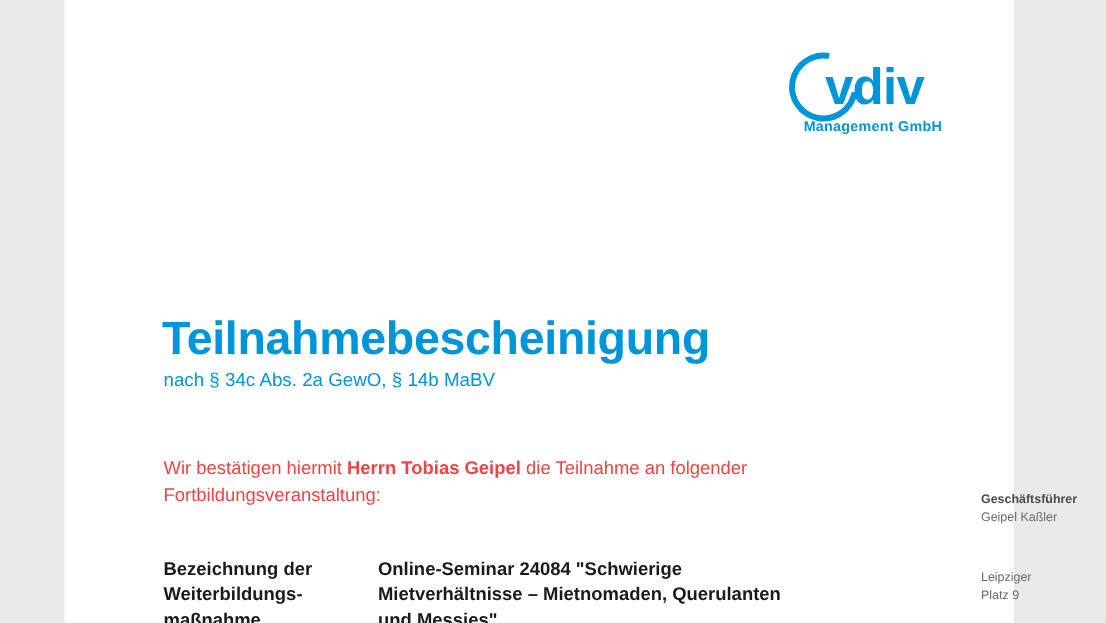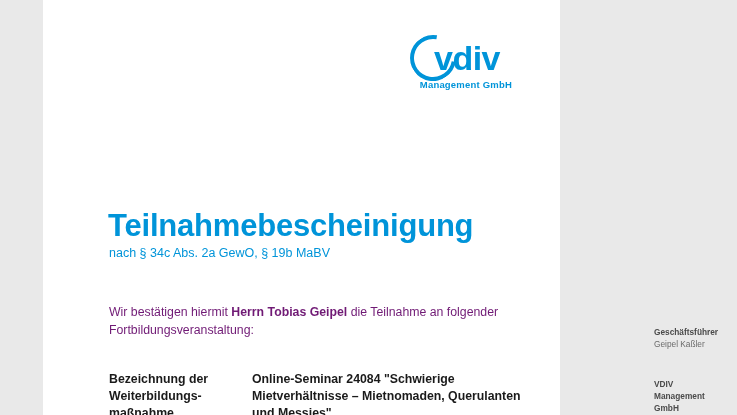--- a/index.html
+++ b/index.html
@@ -10,21 +10,21 @@
   body {
     width: 737px;
     height: 415px;
     overflow: hidden;
     font-family: "Liberation Sans", sans-serif;
   }
   .page {
     position: absolute;
     left: 43px;
     top: 0;
-    width: 517px;
+    width: 633px;
     height: 415px;
     background: #ffffff;
   }
   .gutter-left {
     position: absolute;
     left: 0; top: 0;
     width: 43px; height: 415px;
     background: #e9e9e9;
   }
   .gutter-right {
@@ -95,21 +95,21 @@
     top: 246px;
     font-size: 12.5px;
     color: #0094d9;
   }
   .intro {
     position: absolute;
     left: 66px;
     top: 303px;
     width: 400px;
     font-size: 12.3px;
-    color: #701a75;
+    color: #ef4444;
     line-height: 18px;
   }
   .intro b { font-weight: bold; }
 
   .row-label {
     position: absolute;
     left: 66px;
     top: 371px;
     width: 135px;
     font-size: 12.3px;
@@ -157,33 +157,32 @@
 
   <div class="logo">
     <div class="logo-mark">
       <div class="logo-arc"></div>
       <div class="logo-word">vdiv</div>
       <div class="logo-sub">Management GmbH</div>
     </div>
   </div>
 
   <div class="title">Teilnahmebescheinigung</div>
-  <div class="subtitle">nach § 34c Abs. 2a GewO, § 19b MaBV</div>
+  <div class="subtitle">nach § 34c Abs. 2a GewO, § 14b MaBV</div>
 
   <div class="intro">
     <span>Wir bestätigen hiermit </span><b>Herrn Tobias Geipel</b><span> die Teilnahme an folgender Fortbildungsveranstaltung:</span>
   </div>
 
   <div class="row-label">Bezeichnung der Weiterbildungs-maßnahme</div>
   <div class="row-value">Online-Seminar 24084 "Schwierige Mietverhältnisse – Mietnomaden, Querulanten und Messies"</div>
 
   <div class="side-block" id="side-management">
     <div class="side-heading">Geschäftsführer</div>
     <div>Geipel Kaßler</div>
   </div>
 
   <div class="side-block" id="side-address">
-    <div class="side-company">VDIV Management GmbH</div>
     <div>Leipziger Platz 9</div>
 
   </div>
 
 </div>
 
 </body></html>

